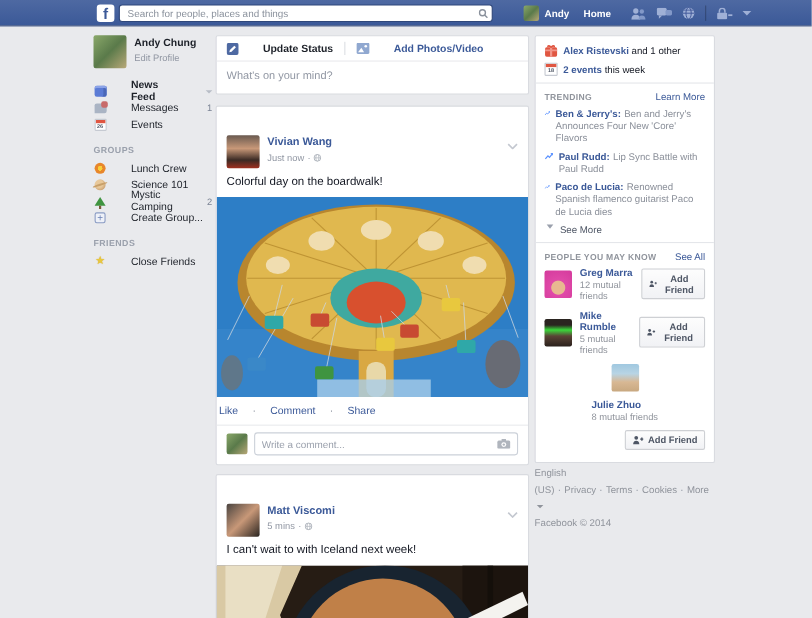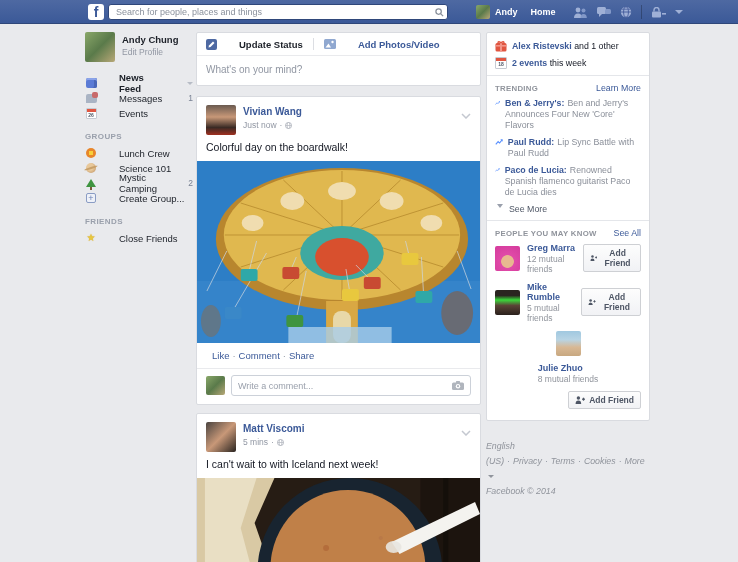--- a/index.html
+++ b/index.html
@@ -118,29 +118,29 @@
   .composer-tab.photos { color:#3b5998; }
   .tab-divider { width:1px; height:12px; background:#dcdee3; margin:0 10px; }
   .composer-input input {
     width:100%; border:none; outline:none; background:transparent;
     font-family:"Liberation Sans", sans-serif;
     font-size:10px; padding:8px 9px 10px 9px;
   }
   .composer-input input::placeholder { color:#9197a3; }
 
   .post { margin-top:10px; }
-  .post-header { display:flex; padding:8px 9px 4px 9px; position:relative; }
+  .post-header { display:flex; padding:8px 9px 4px 9px; position:relative;margin-top:18px; }
   .post-header .avatar { width:30px; height:30px; margin-right:7px; cursor:pointer; }
   .post-author { font-size:10px; font-weight:bold; color:#3b5998; margin-top:1px; cursor:pointer; }
   .post-time { font-size:8.5px; color:#9197a3; margin-top:3px; display:flex; align-items:center; gap:3px; }
   .post-chevron { position:absolute; right:9px; top:8px; cursor:pointer; }
   .post-text { font-size:10.5px; color:#141823; padding:2px 9px 8px 9px; }
   .post-photo { width:100%; display:block; cursor:pointer; }
   .post-photo svg { display:block; width:100%; }
-  .post-actions { display:flex; align-items:center; padding:7px 15px; font-size:9.5px; }
+  .post-actions { display:flex; align-items:center; padding:7px 2px; font-size:9.5px;gap:10px; }
   .action-link { color:#3b5998; cursor:pointer; }
   .comment-row {
     display:flex; align-items:center; gap:6px; padding:6px 9px 8px 9px;
     border-top:1px solid #e9eaed;
   }
   .comment-row .avatar { width:19px; height:19px; cursor:pointer; }
   .comment-box {
     flex:1; display:flex; align-items:center; height:21px;
     border:1px solid #ccd1d9; border-radius:3px; background:#fff;
   }
@@ -173,21 +173,21 @@
   .pymk-name { font-size:9px; font-weight:bold; color:#3b5998; cursor:pointer; }
   .pymk-mutual { font-size:8.5px; color:#90949c; margin-top:1px; }
   .add-friend-btn {
     margin-left:auto; display:flex; align-items:center; gap:4px;
     border:1px solid #ced0d4; border-radius:2px;
     background:linear-gradient(#fdfdfd,#f1f2f5);
     font-family:"Liberation Sans", sans-serif;
     font-size:8.5px; font-weight:bold; color:#4e5665;
     padding:3px 6px; cursor:pointer;
   }
-  .footer { margin-top:18px; font-size:8.8px; color:#90949c; line-height:1.7;font-style:italic; }
+  .footer { margin-top:2px; font-size:8.8px; color:#90949c; line-height:1.7; }
   .footer a { color:#90949c; cursor:pointer; }
   .footer .fcaret { display:inline-block; width:0; height:0; vertical-align:middle; margin-left:2px;
     border-left:3px solid transparent; border-right:3px solid transparent; border-top:3.5px solid #90949c; }
 </style>
 </head>
 <body>
 
 <div class="topbar">
   <div class="fb-logo">f</div>
   <div class="search-box">

